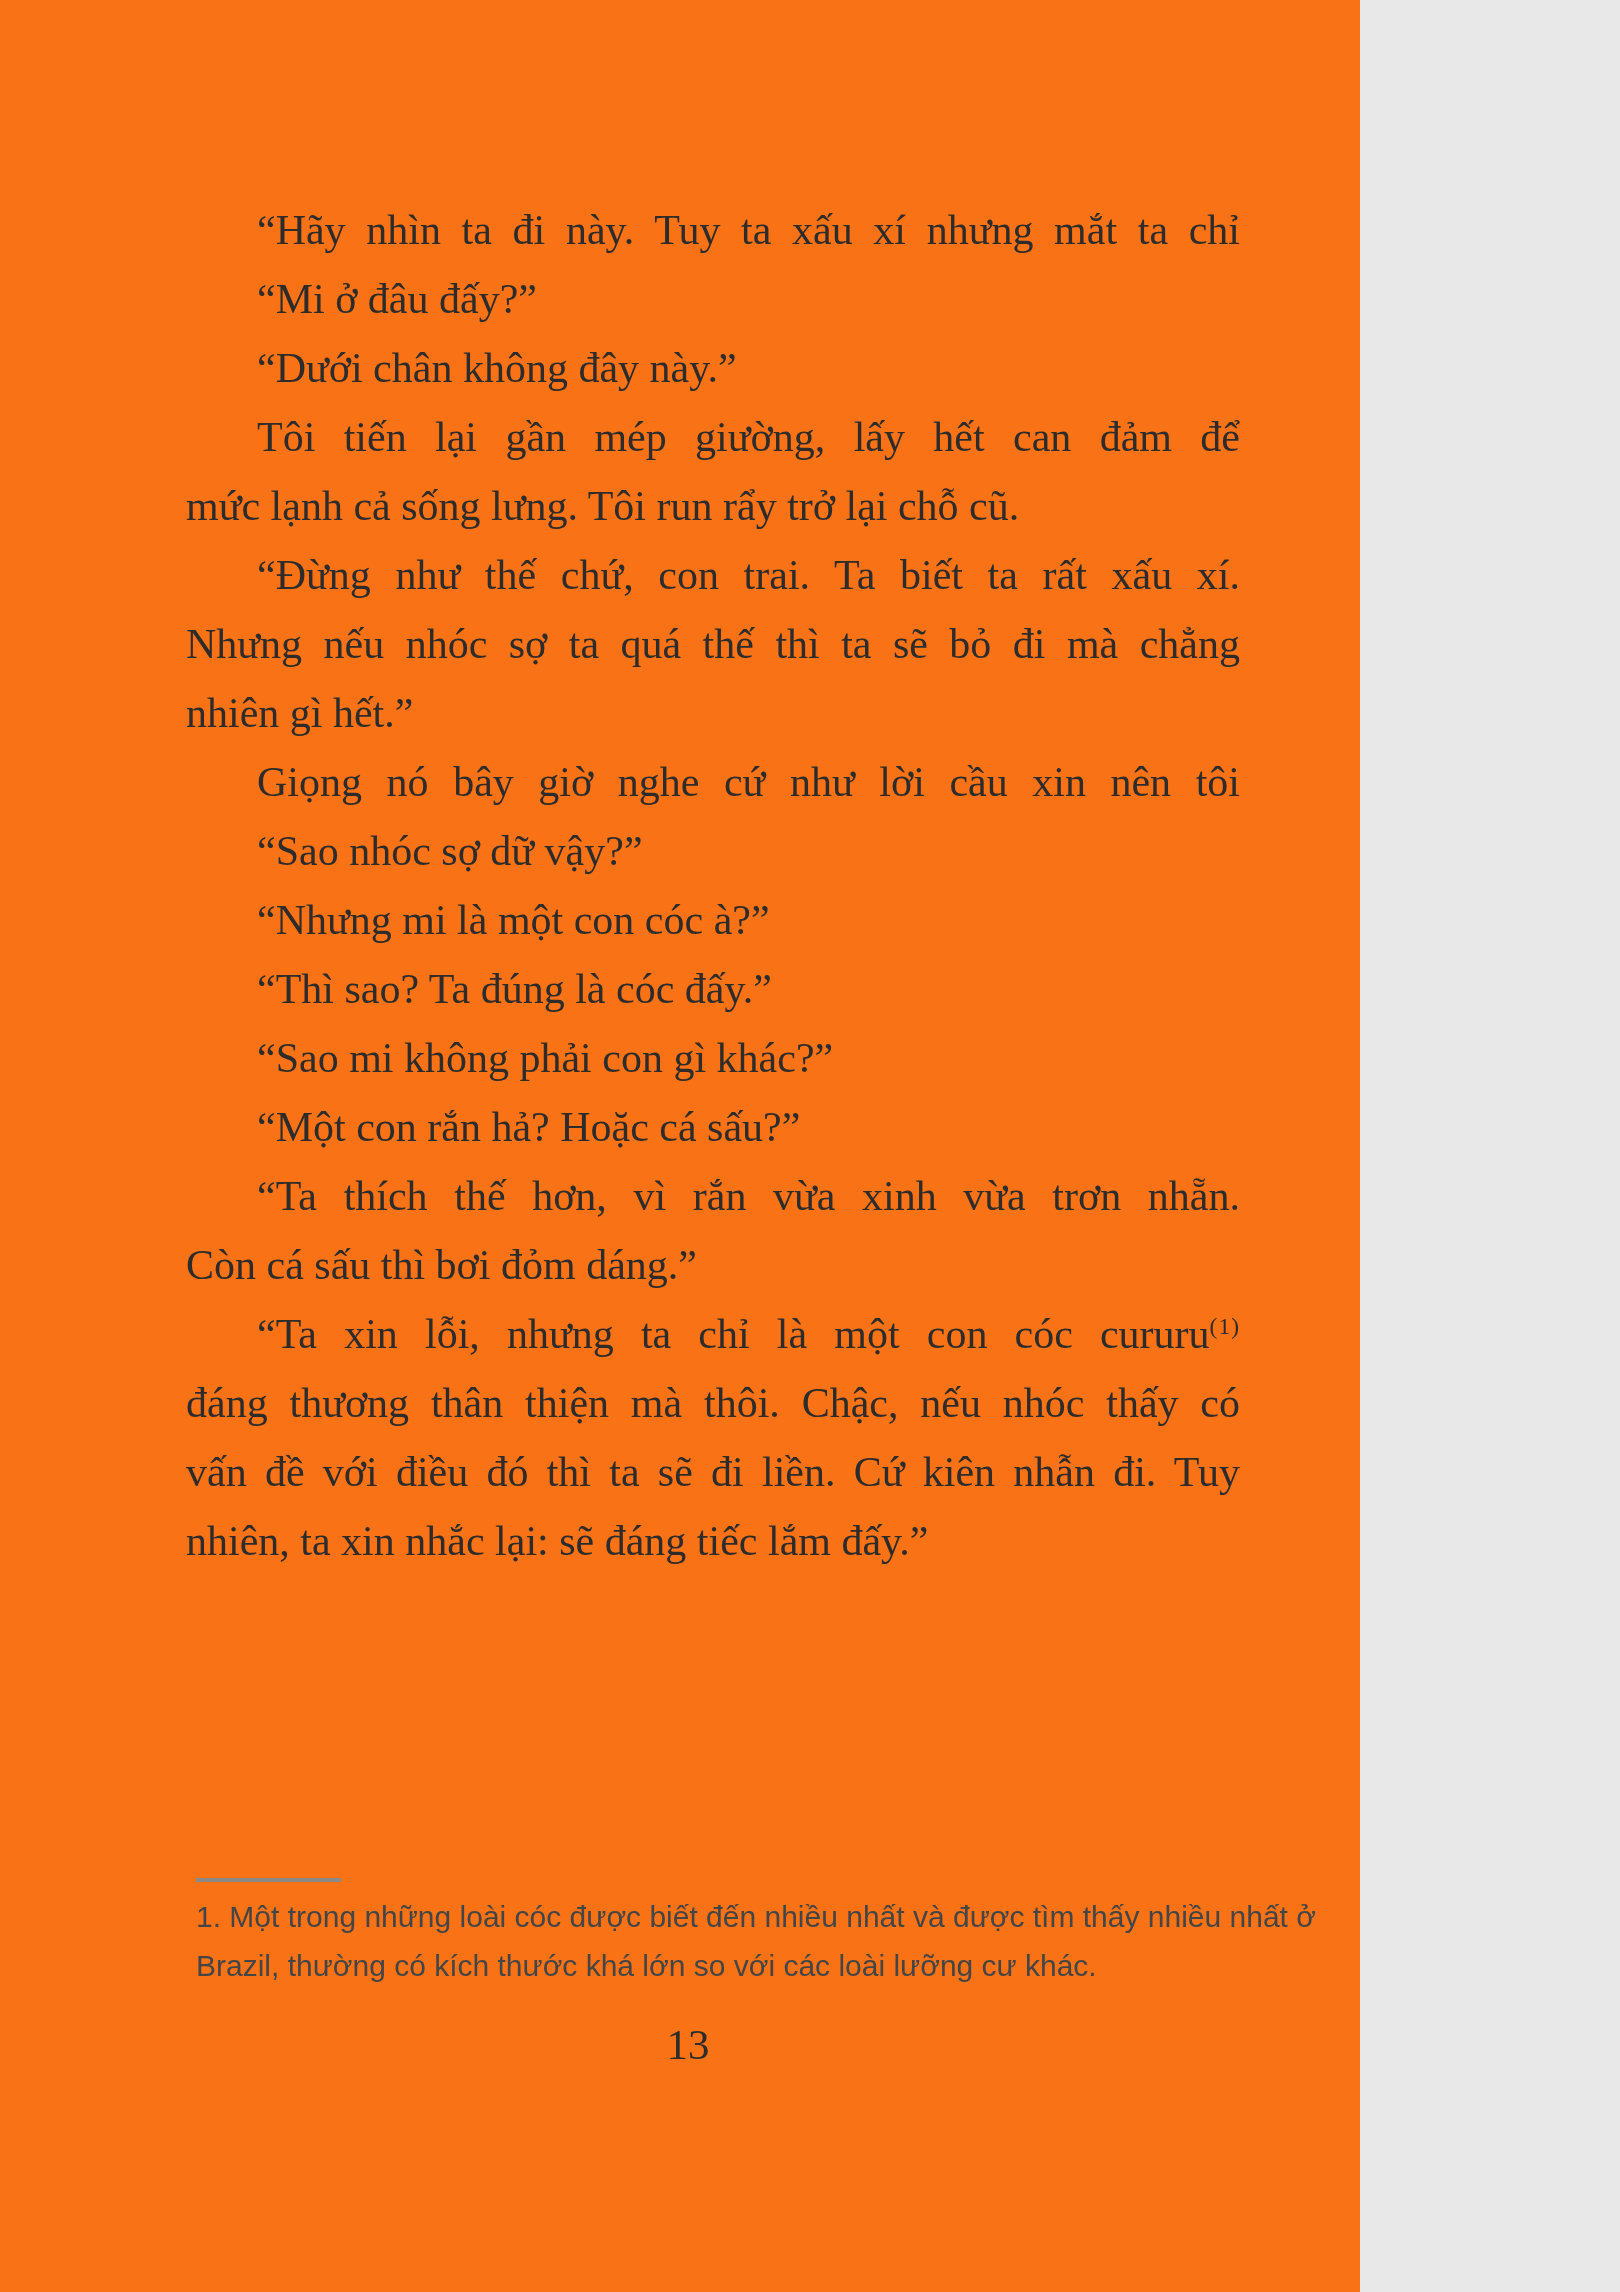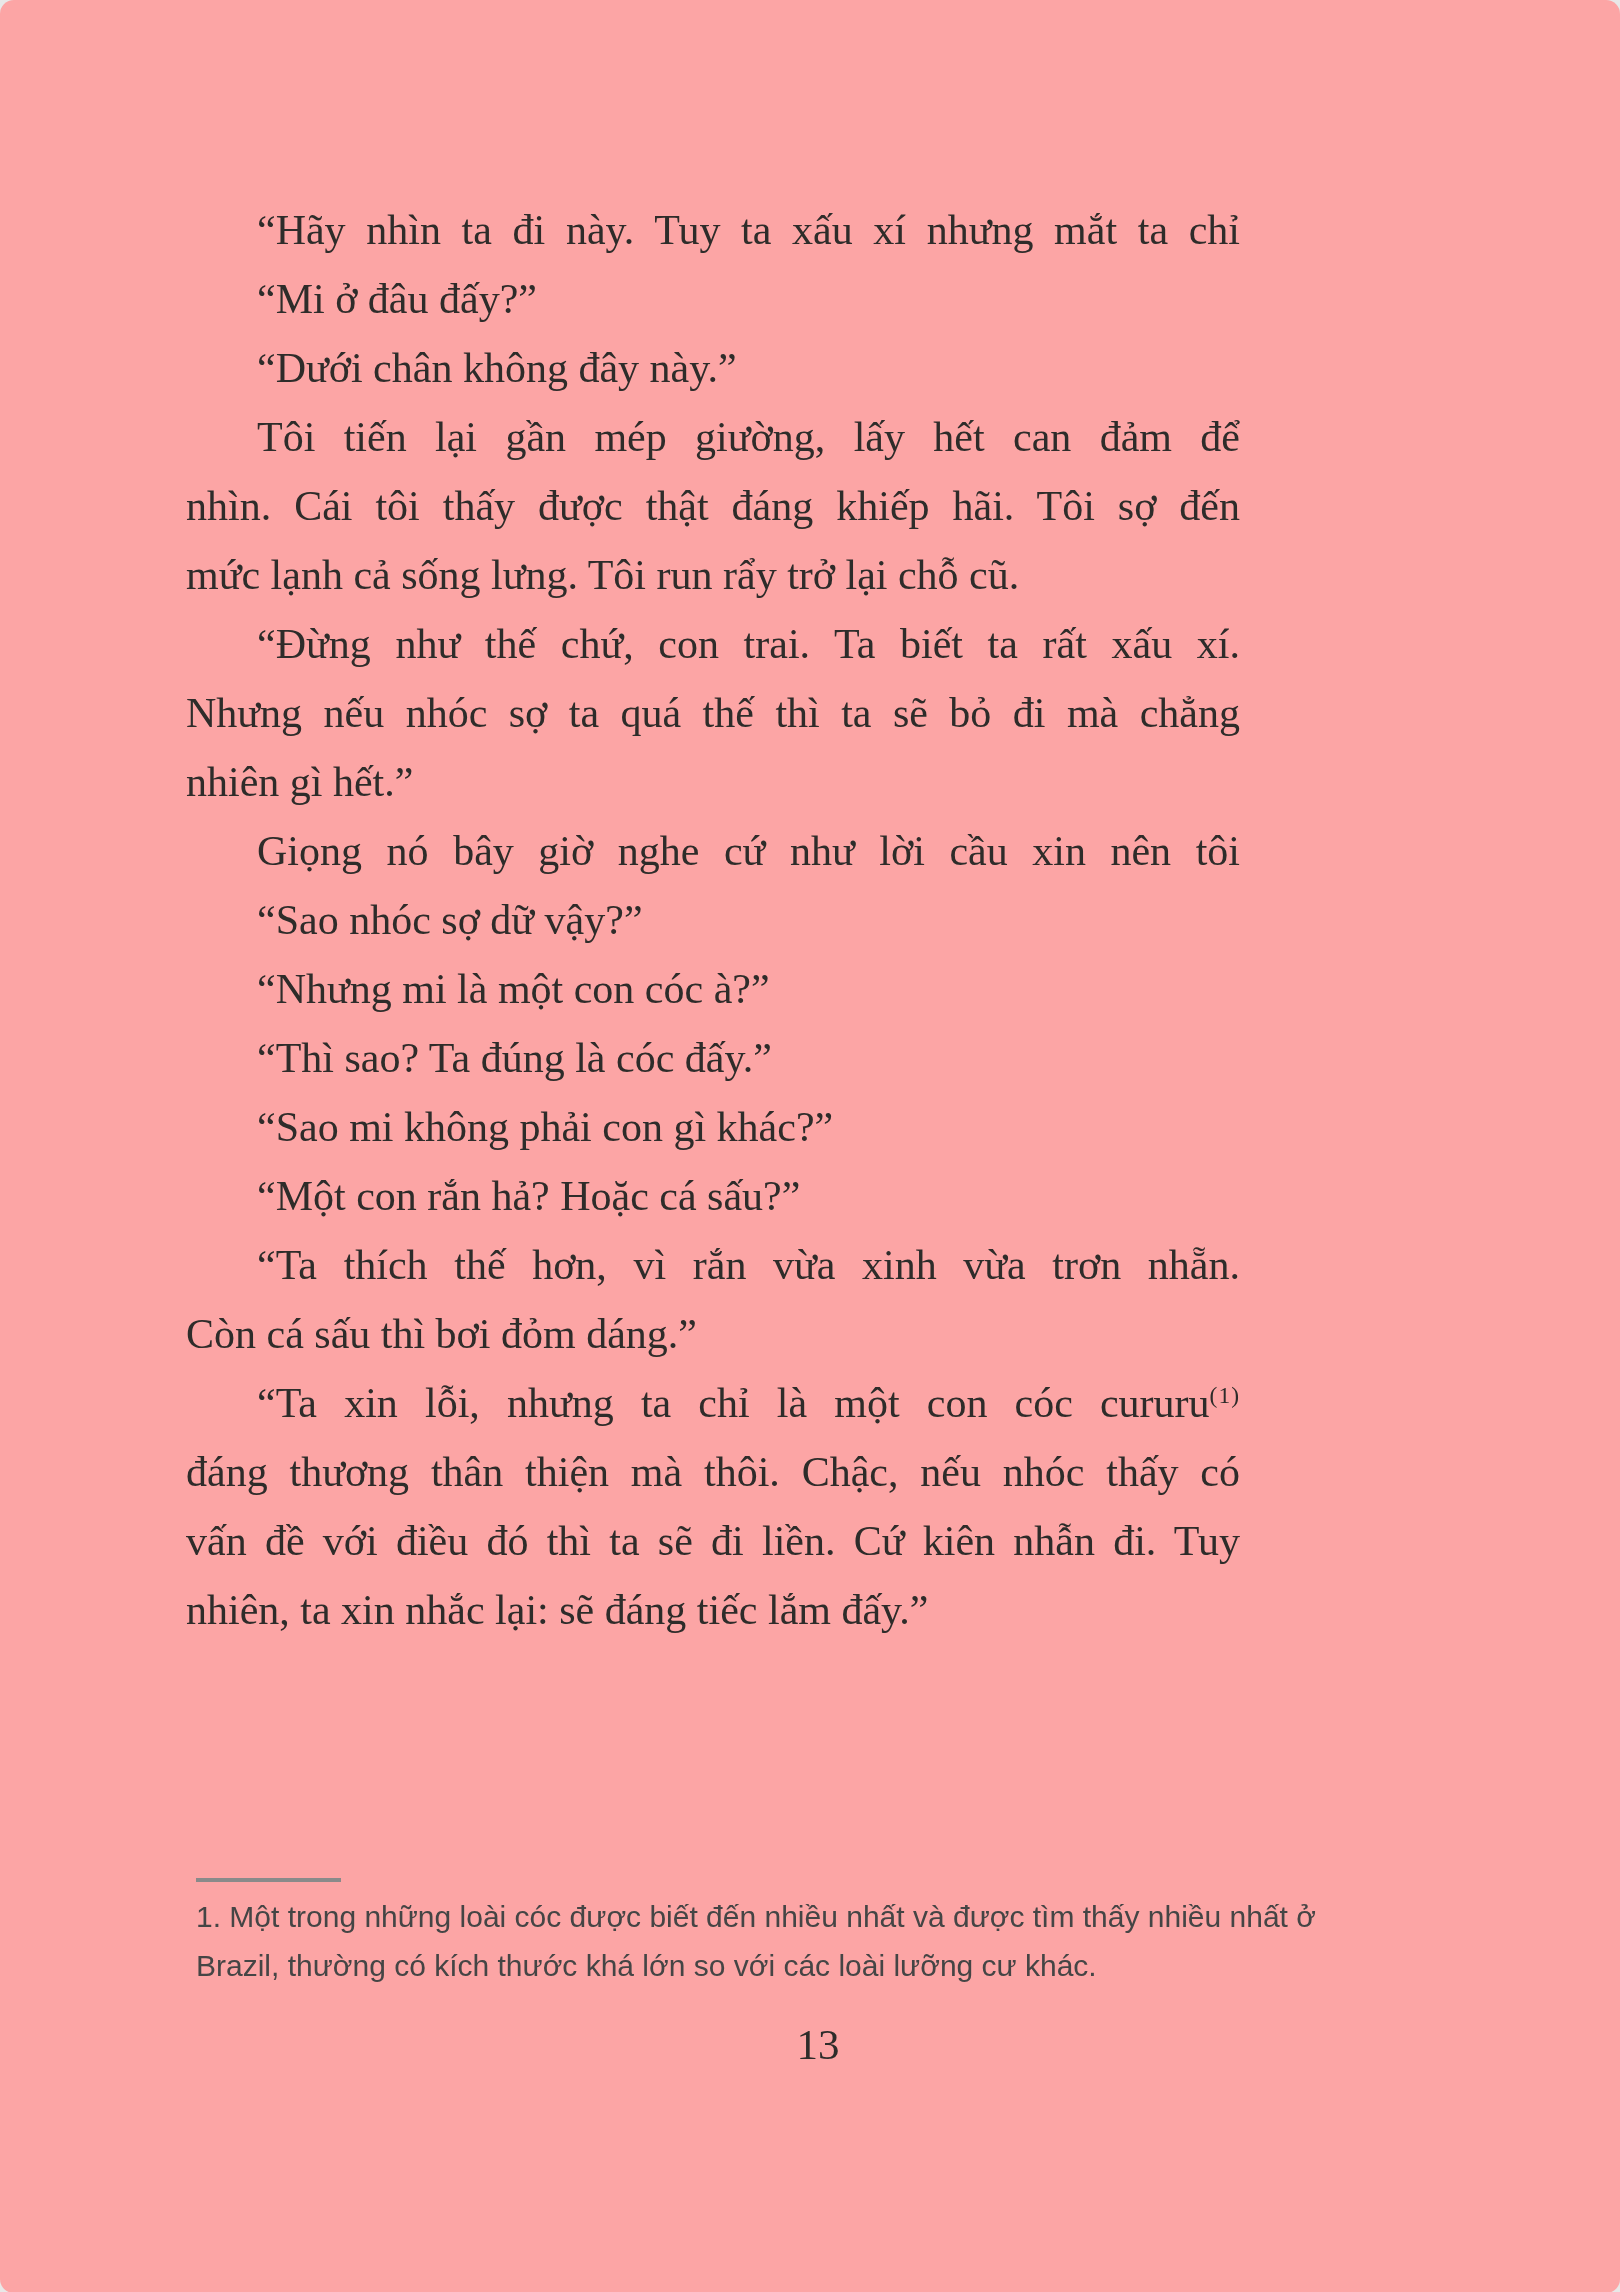--- a/index.html
+++ b/index.html
@@ -1,24 +1,23 @@
 <!DOCTYPE html>
 <html><head>
 <meta charset="utf-8">
 <style>
   html, body { margin: 0; padding: 0; background: #e8e8e8; }
   .book-page {
     position: relative;
-    width: 1620px;
+    width: 1360px;
     height: 2293px;
-    background: #fca5a5;
+    background: #f97316;
     overflow: hidden;
     font-family: "Liberation Serif", serif;
     color: #2e2c2a;
-    border-radius: 14px;
   }
   .body-text {
     position: absolute;
     left: 186px;
     top: 196px;
     width: 1054px;
     font-size: 42px;
     line-height: 69px;
   }
   .para { margin: 0; }
@@ -82,21 +81,20 @@
     <div class="para">
       <div class="line indent">“Mi ở đâu đấy?”</div>
     </div>
 
     <div class="para">
       <div class="line indent">“Dưới chân không đây này.”</div>
     </div>
 
     <div class="para">
       <div class="line j indent">Tôi tiến lại gần mép giường, lấy hết can đảm để</div>
-      <div class="line j">nhìn. Cái tôi thấy được thật đáng khiếp hãi. Tôi sợ đến</div>
       <div class="line">mức lạnh cả sống lưng. Tôi run rẩy trở lại chỗ cũ.</div>
     </div>
 
     <div class="para">
       <div class="line j indent">“Đừng như thế chứ, con trai. Ta biết ta rất xấu xí.</div>
       <div class="line j">Nhưng nếu nhóc sợ ta quá thế thì ta sẽ bỏ đi mà chẳng</div>
       <div class="line">nhiên gì hết.”</div>
     </div>
 
     <div class="para">

